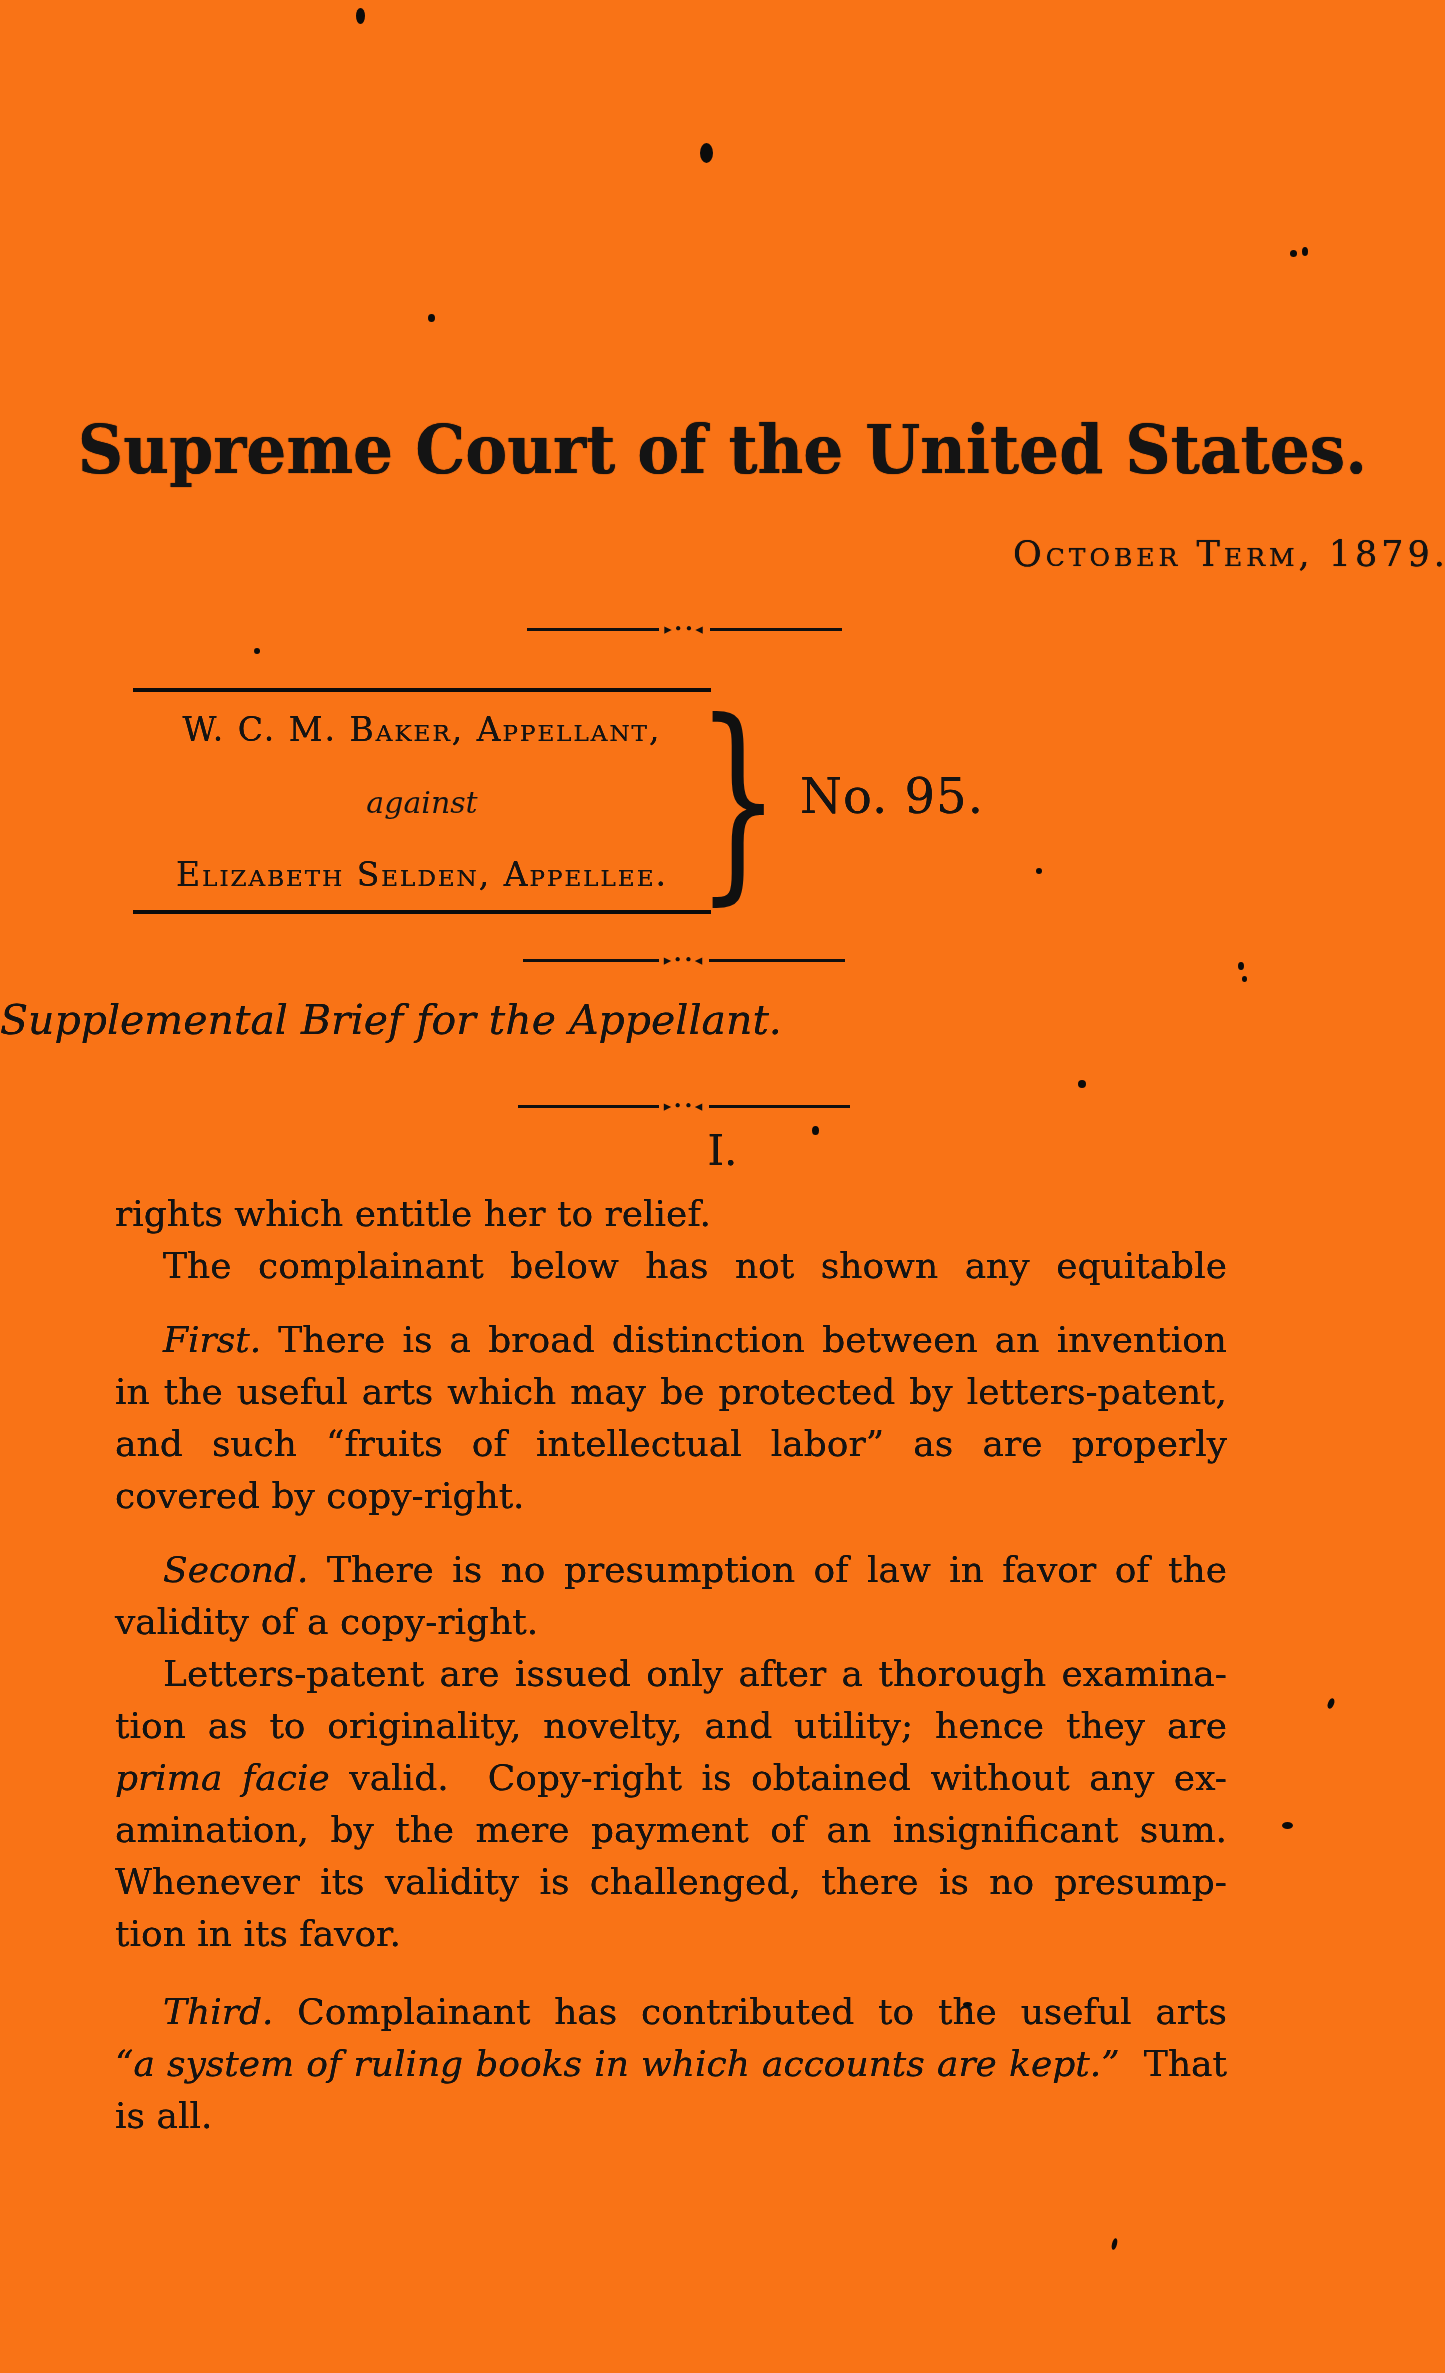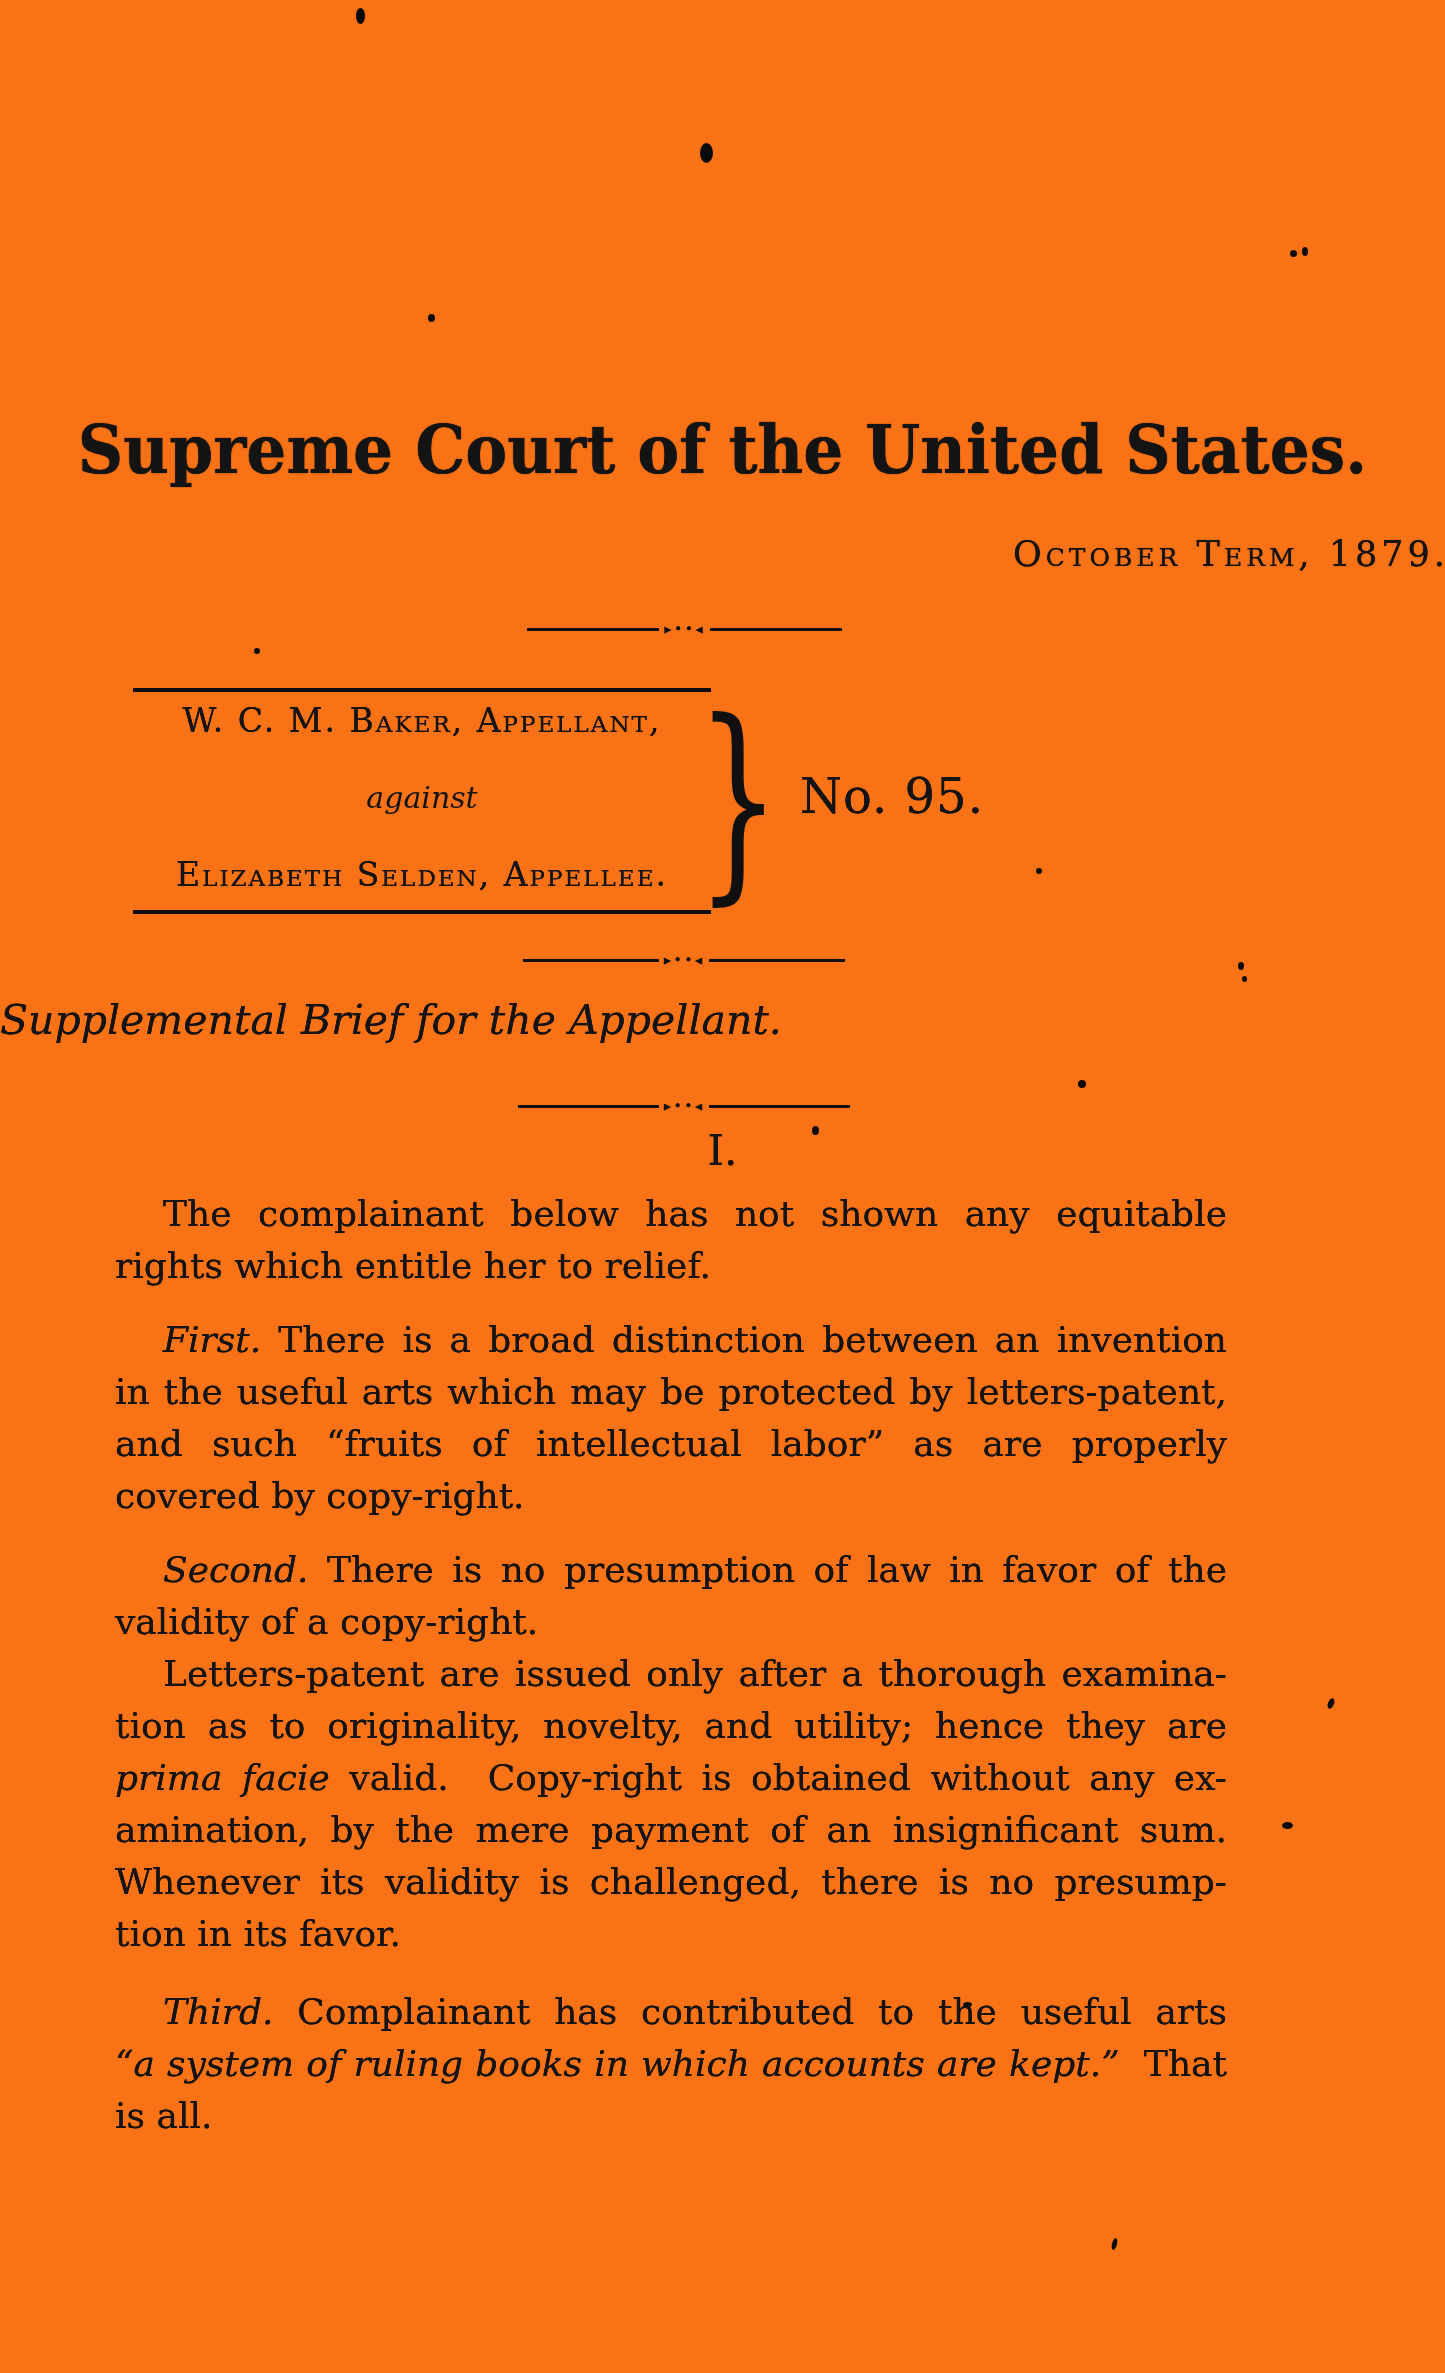--- a/index.html
+++ b/index.html
@@ -21,21 +21,21 @@
   .orn{position:absolute;display:flex;align-items:center;gap:5px;color:#101010;}
   .orn .bar{height:3px;background:#101010;flex:1;}
   .orn .glyph{font-size:15px;letter-spacing:2px;line-height:1;white-space:nowrap;}
   #orn-1{left:527px;top:622px;width:315px;}
   #orn-2{left:523px;top:953px;width:322px;}
   #orn-3{left:518px;top:1099px;width:332px;}
   
   .caption-box{
     position:absolute;left:133px;top:688px;width:578px;height:226px;box-sizing:border-box;
     border-top:4px solid #0c0c0c;border-bottom:4px solid #0c0c0c;
-    display:flex;flex-direction:column;justify-content:space-between;padding:9px 0 16px;
+    display:flex;flex-direction:column;justify-content:space-between;padding:18px 0 16px;
   }
   .party{font-variant:small-caps;font-size:33px;letter-spacing:2px;text-align:center;text-shadow:0 0 .6px #000;}
   .versus{font-style:italic;font-size:30px;text-align:center;}
   .brace{
     position:absolute;left:696px;top:680px;height:240px;
     font-size:214px;line-height:238px;font-weight:400;
     transform:scaleX(.62);transform-origin:left center;color:#101010;
   }
   .docket{position:absolute;left:800px;top:768px;font-size:48px;letter-spacing:1px;text-shadow:0 0 .6px #000;}
   
@@ -93,22 +93,22 @@
   <div class="orn" id="orn-3">
     <span class="bar"></span>
     <span class="glyph">▸••◂</span>
     <span class="bar"></span>
   </div>
 
   <div class="section-numeral">I.</div>
 
   <div class="body-col">
       <div class="para" id="para-0">
+        <div class="tline last"><span>rights which entitle her to relief.</span></div>
         <div class="tline indent"><span>The complainant below has not shown any equitable</span></div>
-        <div class="tline last"><span>rights which entitle her to relief.</span></div>
       </div>
       <div class="para" id="para-1">
         <div class="tline indent"><span class="it">First.</span><span> There is a broad distinction between an invention</span></div>
         <div class="tline"><span>in the useful arts which may be protected by letters-patent,</span></div>
         <div class="tline"><span>and such “fruits of intellectual labor” as are properly</span></div>
         <div class="tline last"><span>covered by copy-right.</span></div>
       </div>
       <div class="para" id="para-2">
         <div class="tline indent"><span class="it">Second.</span><span> There is no presumption of law in favor of the</span></div>
         <div class="tline last"><span>validity of a copy-right.</span></div>

